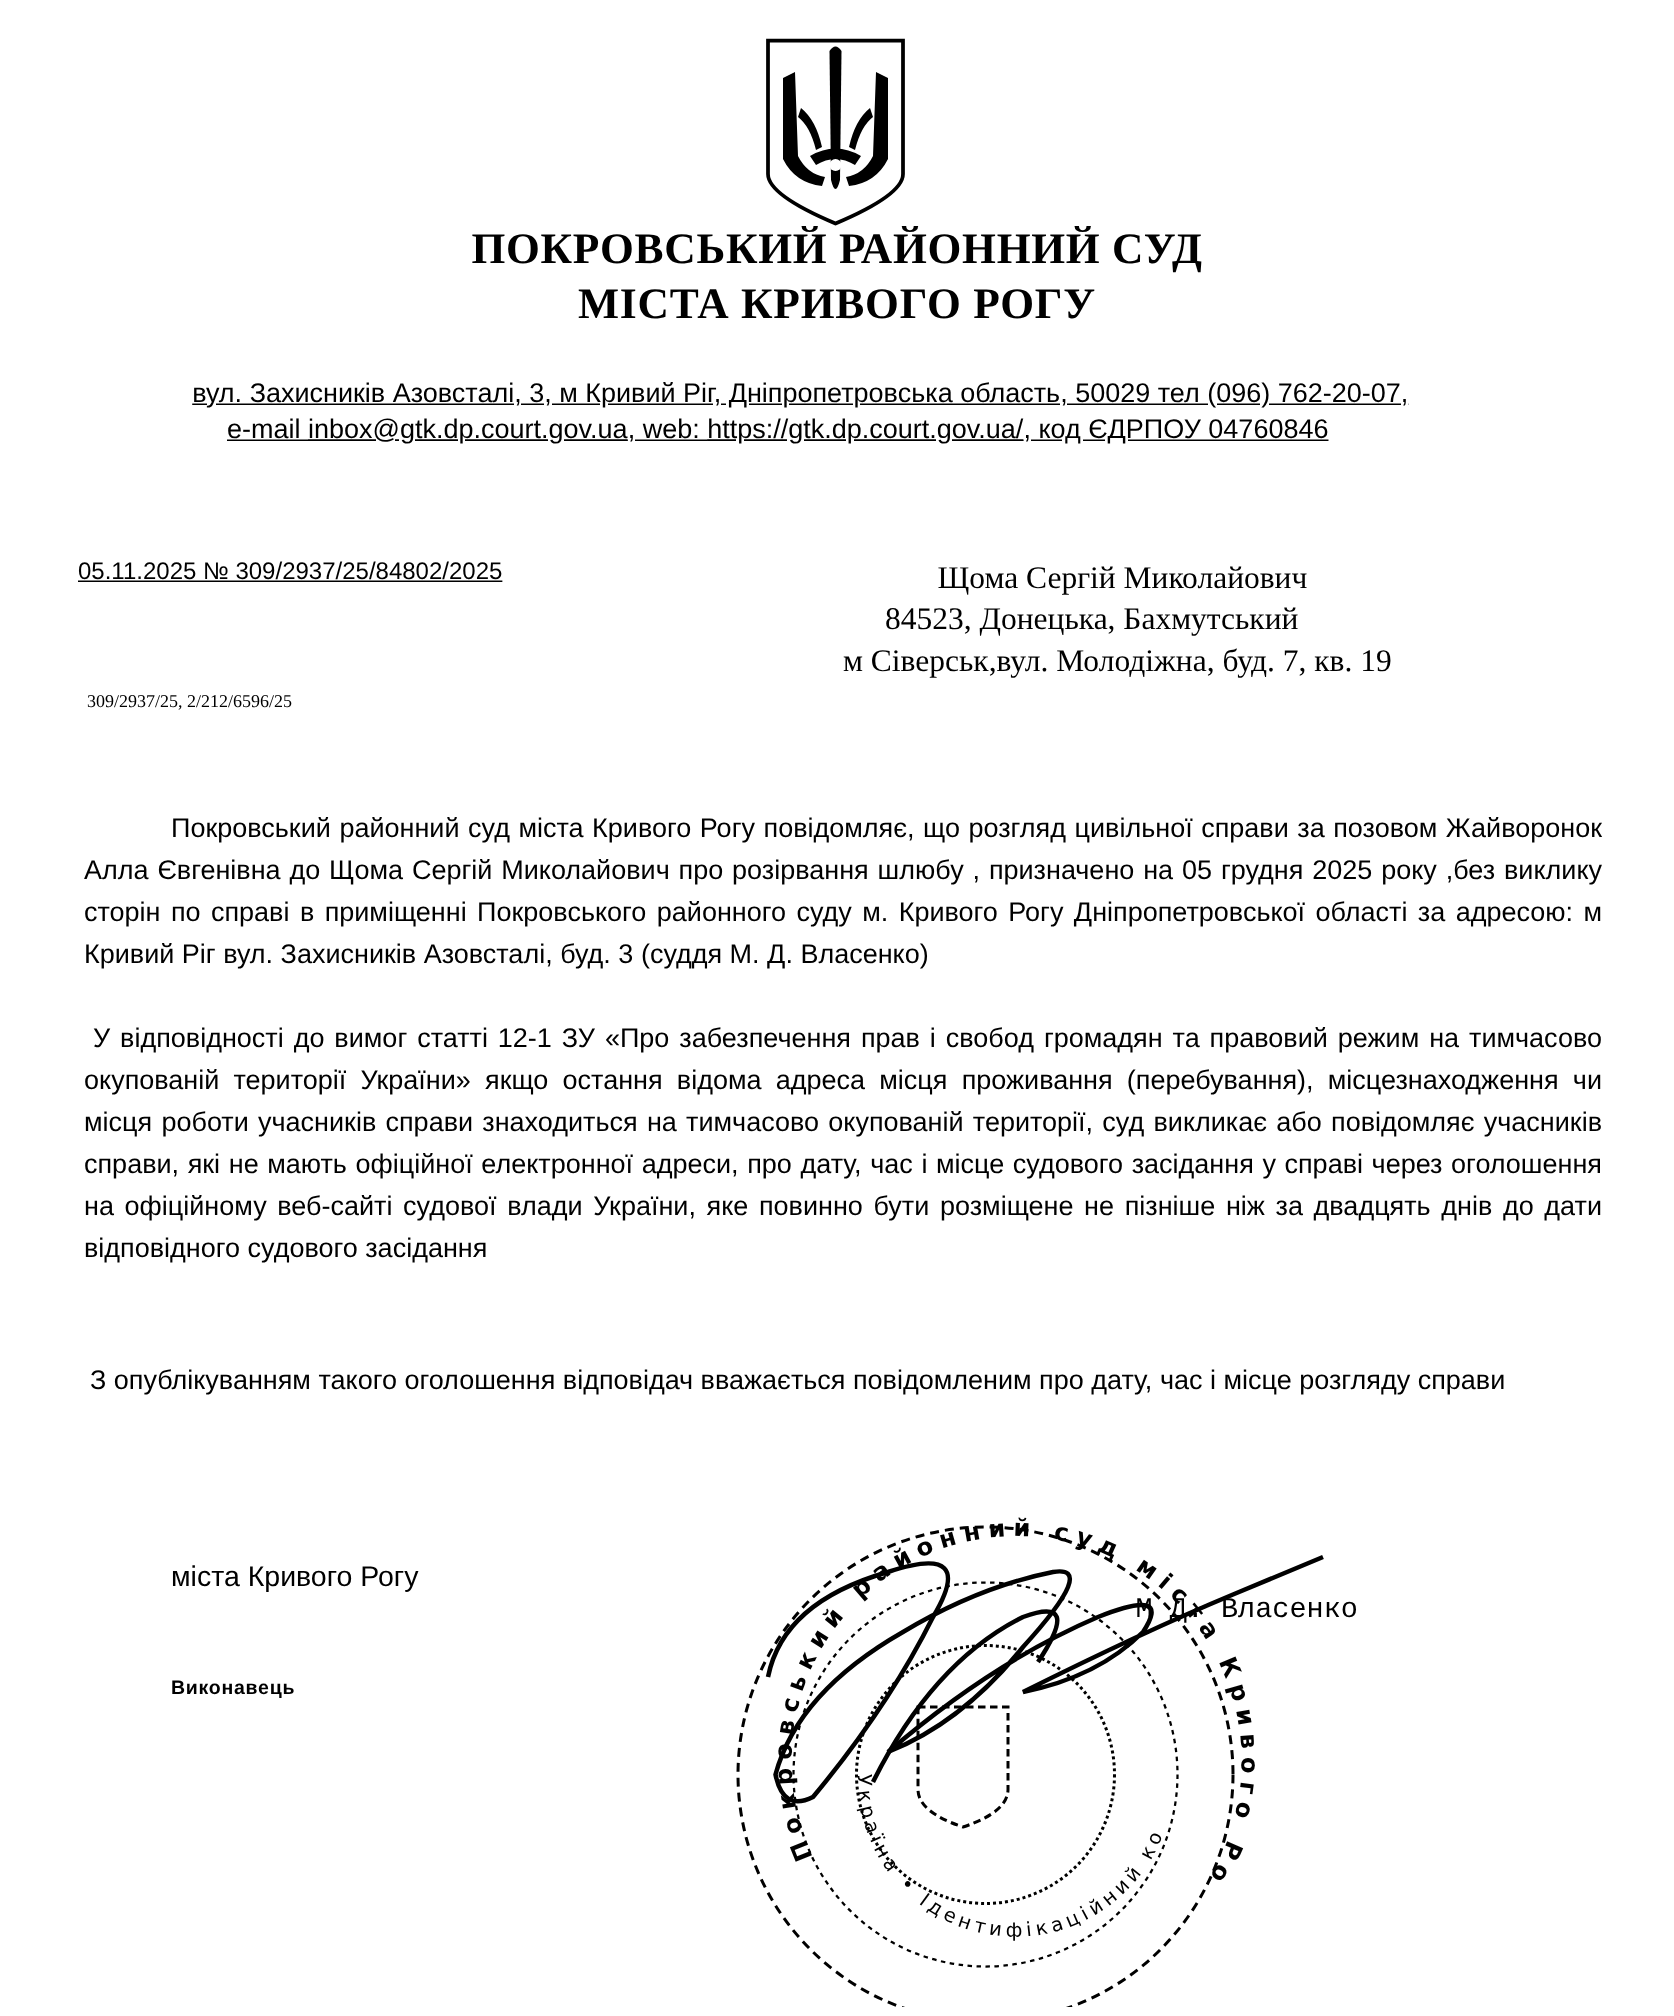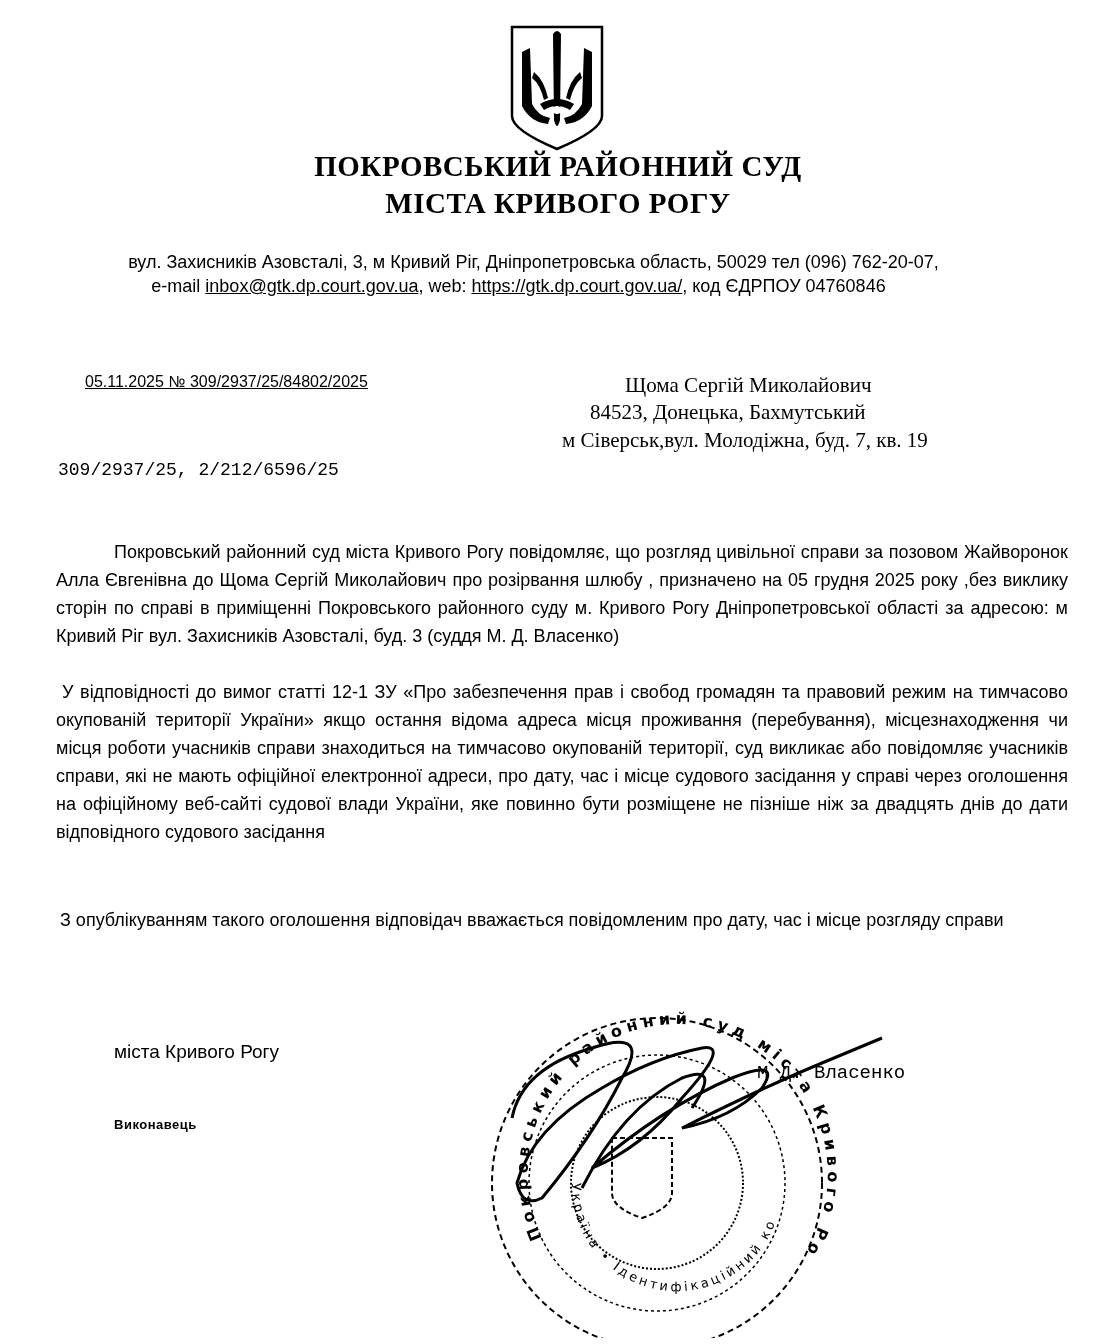--- a/index.html
+++ b/index.html
@@ -8,26 +8,26 @@
     font-family: "Liberation Serif", "DejaVu Serif", serif; color: #000;
   }
   .abs { position: absolute; }
   .coat { left: 508px; top: 24px; width: 98px; height: 128px; }
   .court-title {
     left: 0; width: 1116px; text-align: center; font-weight: bold;
     font-size: 29px; letter-spacing: 0.5px; line-height: 36px;
   }
   .t1 { top: 148px; }
   .t2 { top: 185px; }
-  .contact { left: 0; width: 1037px; text-align: center; font-family: "Liberation Sans", sans-serif; font-size: 18px; line-height: 24px; }
+  .contact { left: 0; width: 1037px; text-align: center; font-family: "Liberation Sans", sans-serif; font-size: 18px; line-height: 24px; text-decoration: underline; }
   .c1 { top: 250px; padding-left: 30px; box-sizing: border-box; }
   .c2 { top: 274px; padding-left: 0; }
   .u { text-decoration: underline; }
-  .outno { left: 52px; top: 373px; font-family: "Liberation Sans", sans-serif; font-size: 16px; text-decoration: underline; margin-left: 33px; }
-  .caseno { left: 58px; top: 460px; font-family: Liberation Mono, monospace; font-size: 18px; }
+  .outno { left: 52px; top: 373px; font-family: "Liberation Sans", sans-serif; font-size: 16px; text-decoration: underline; }
+  .caseno { left: 58px; top: 460px; font-family: Liberation Serif, serif; font-size: 12px; }
   .addr { font-family: "Liberation Serif", serif; font-size: 21px; line-height: 26px; }
   .a1 { left: 625px; top: 372px; }
   .a2 { left: 590px; top: 399px; }
   .a3 { left: 562px; top: 427px; }
   .para {
     font-family: "Liberation Sans", sans-serif; font-size: 18px; line-height: 28px;
     text-align: justify; text-align-last: left;
   }
   .p1 { left: 56px; top: 538px; width: 1012px; text-indent: 58px; }
   .p2 { left: 56px; top: 678px; width: 1012px; text-indent: 6px; }

